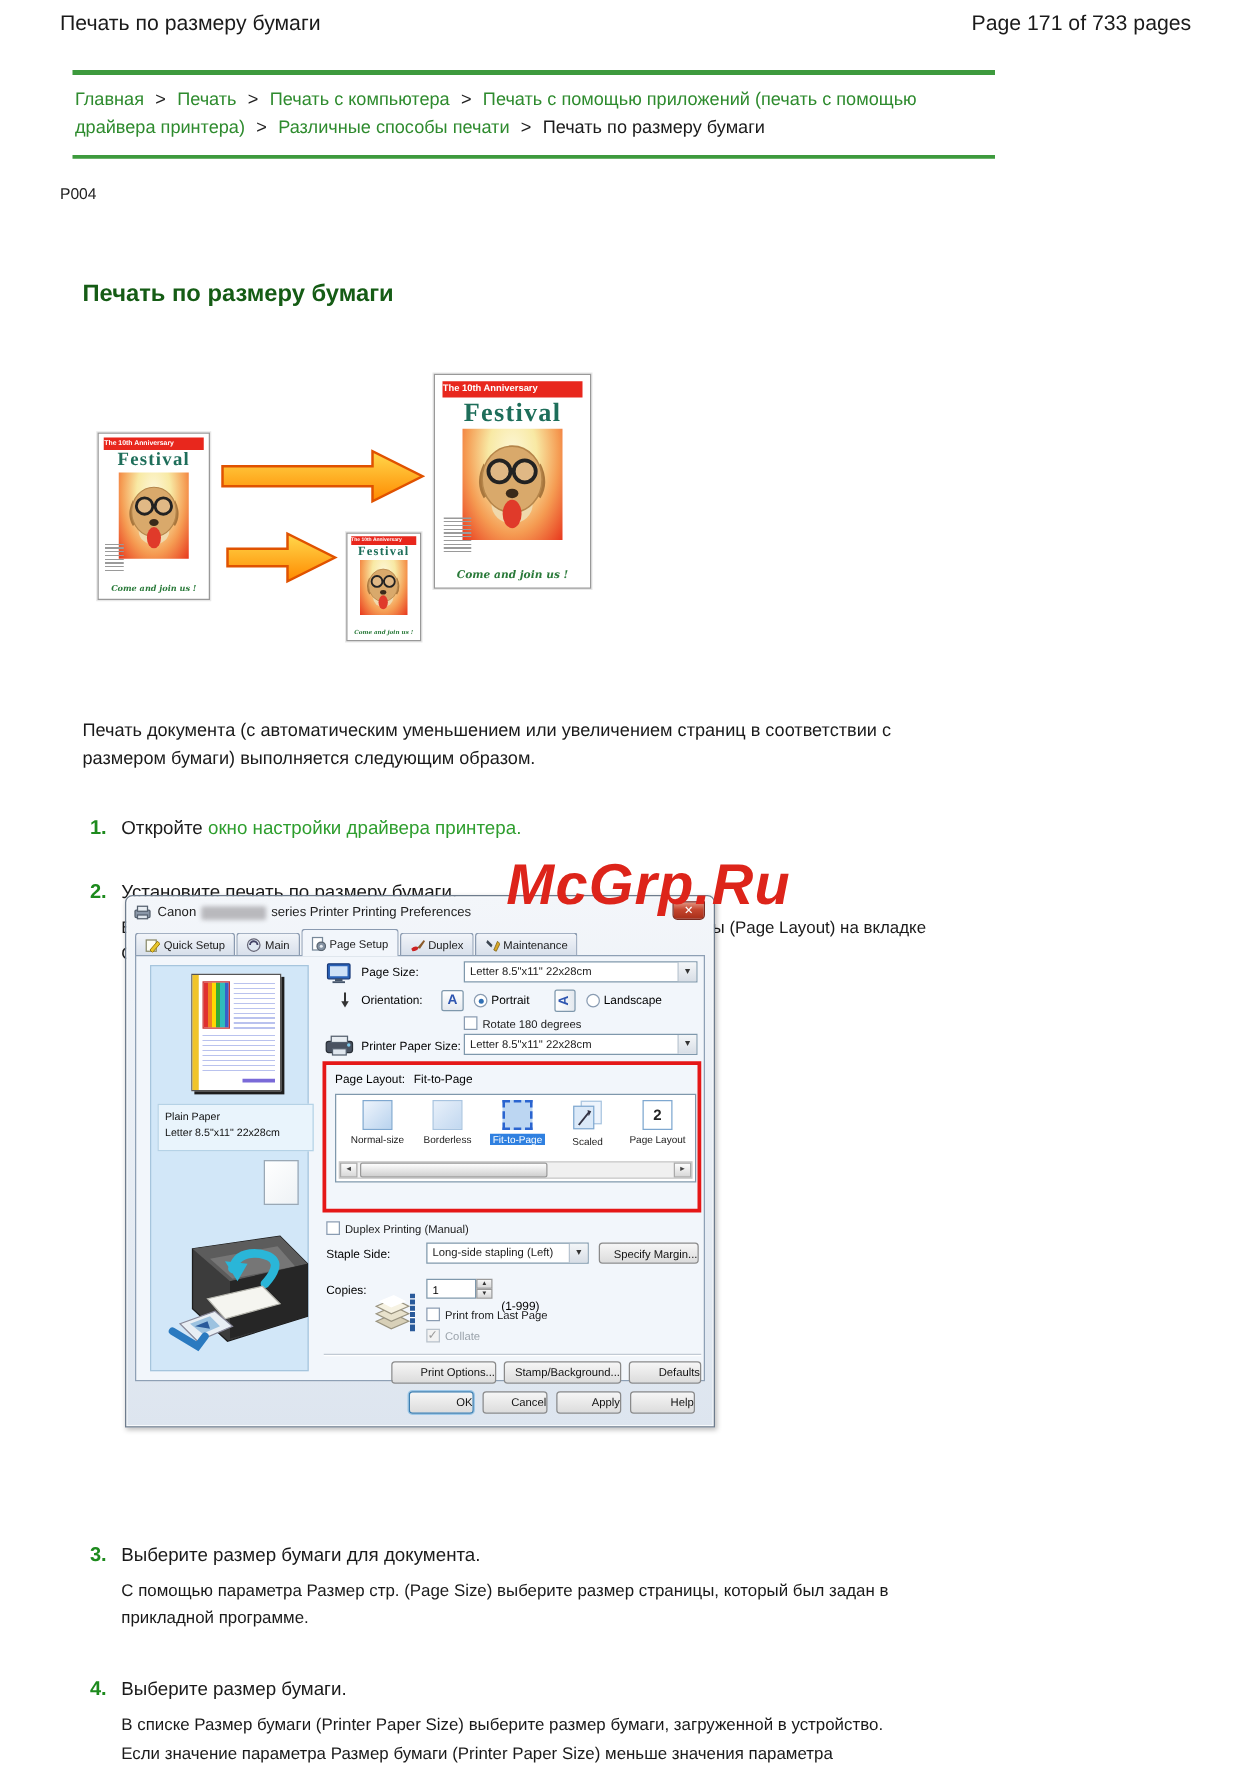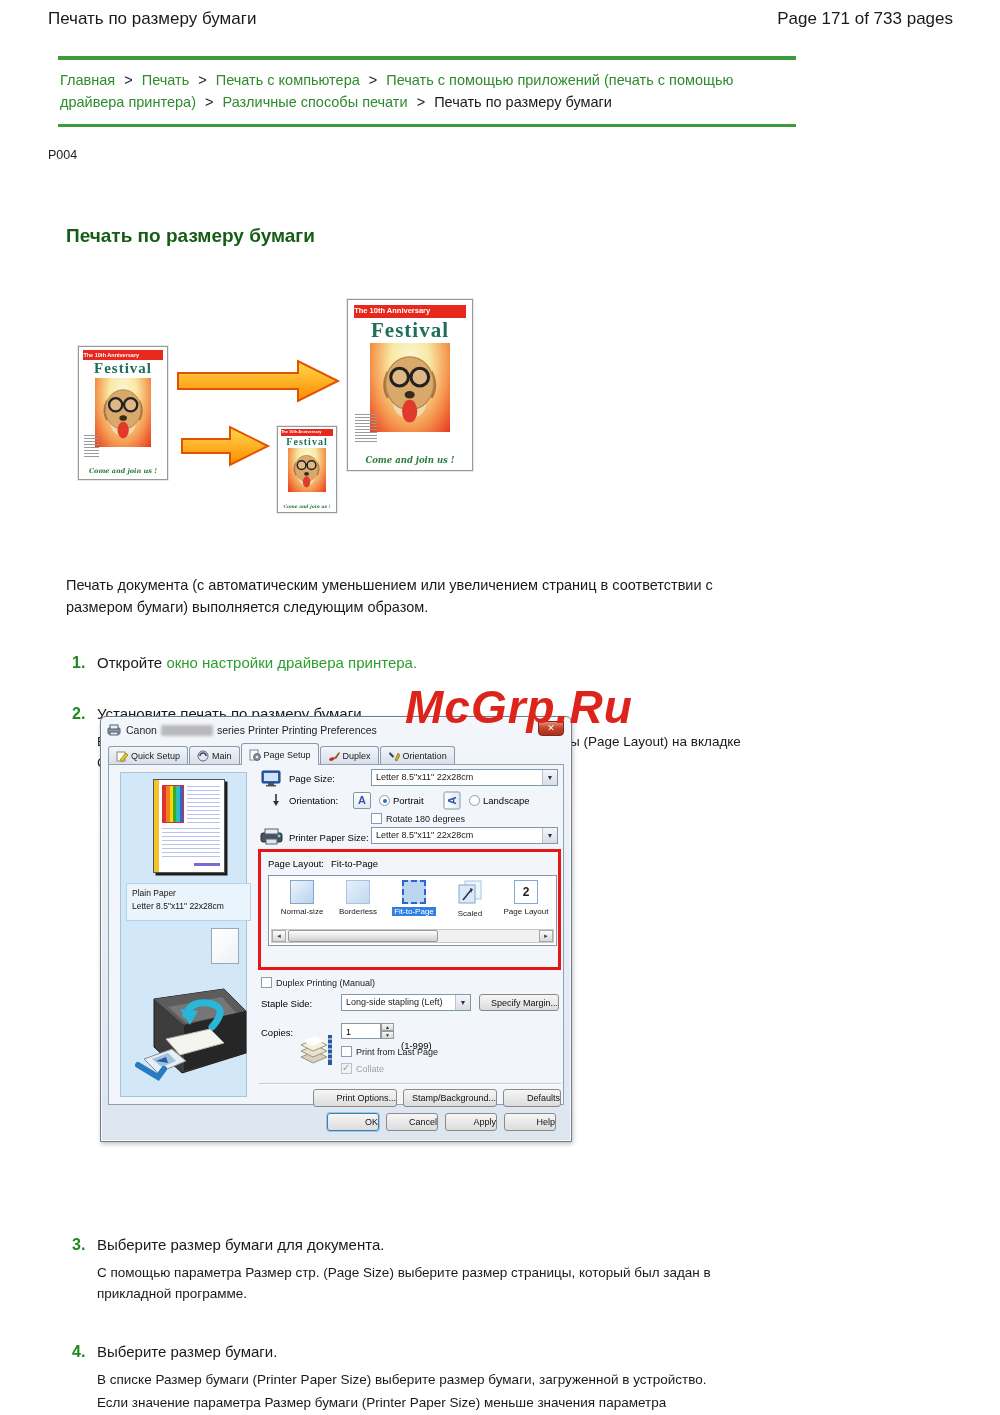--- a/index.html
+++ b/index.html
@@ -279,21 +279,21 @@
           <path d="M1 9 Q4 6 7 8 Q6 11 2 11 Z" fill="#cc2222"></path>
           <path d="M6 8 L11 2 L12 3 L8 9 Z" fill="#8a5a2a"></path>
         </svg>
         <span>Duplex</span>
       </div>
       <div class="tab">
         <svg width="12" height="12">
           <path d="M2 2 L6 6 L5 8 L1 4 Z" fill="#3a4450"></path>
           <path d="M7 10 L10 3 L12 5 L9 11 Z" fill="#d8a828" stroke="#7a5c10" stroke-width=".6"></path>
         </svg>
-        <span>Orientation</span>
+        <span>Maintenance</span>
       </div>
     </div>
 
     <div class="tabpage">
 
       <div class="lpanel">
         <div class="thumb">
           <div class="spine"></div>
           <div class="rainbow"></div>
           <div class="tl1"></div>

